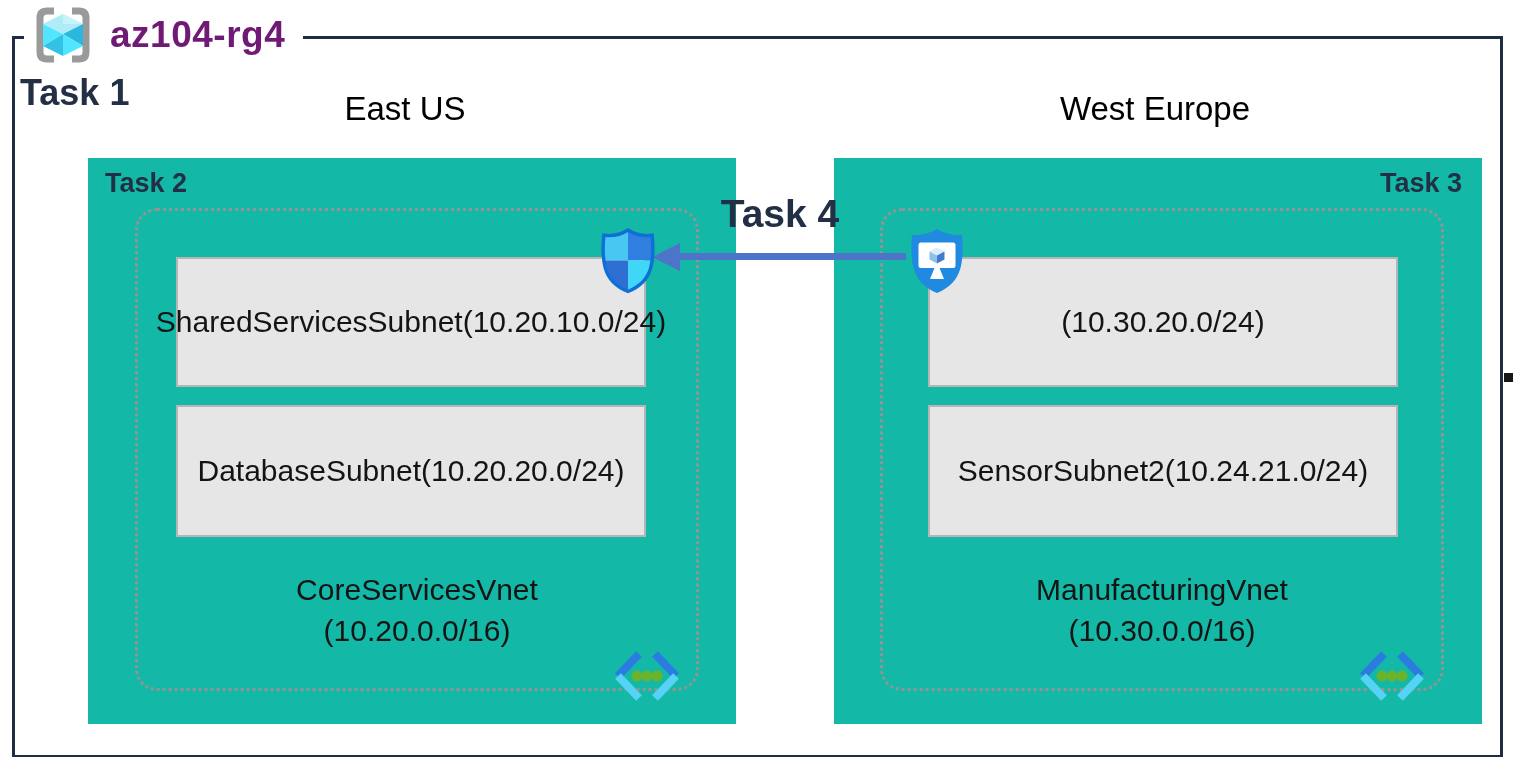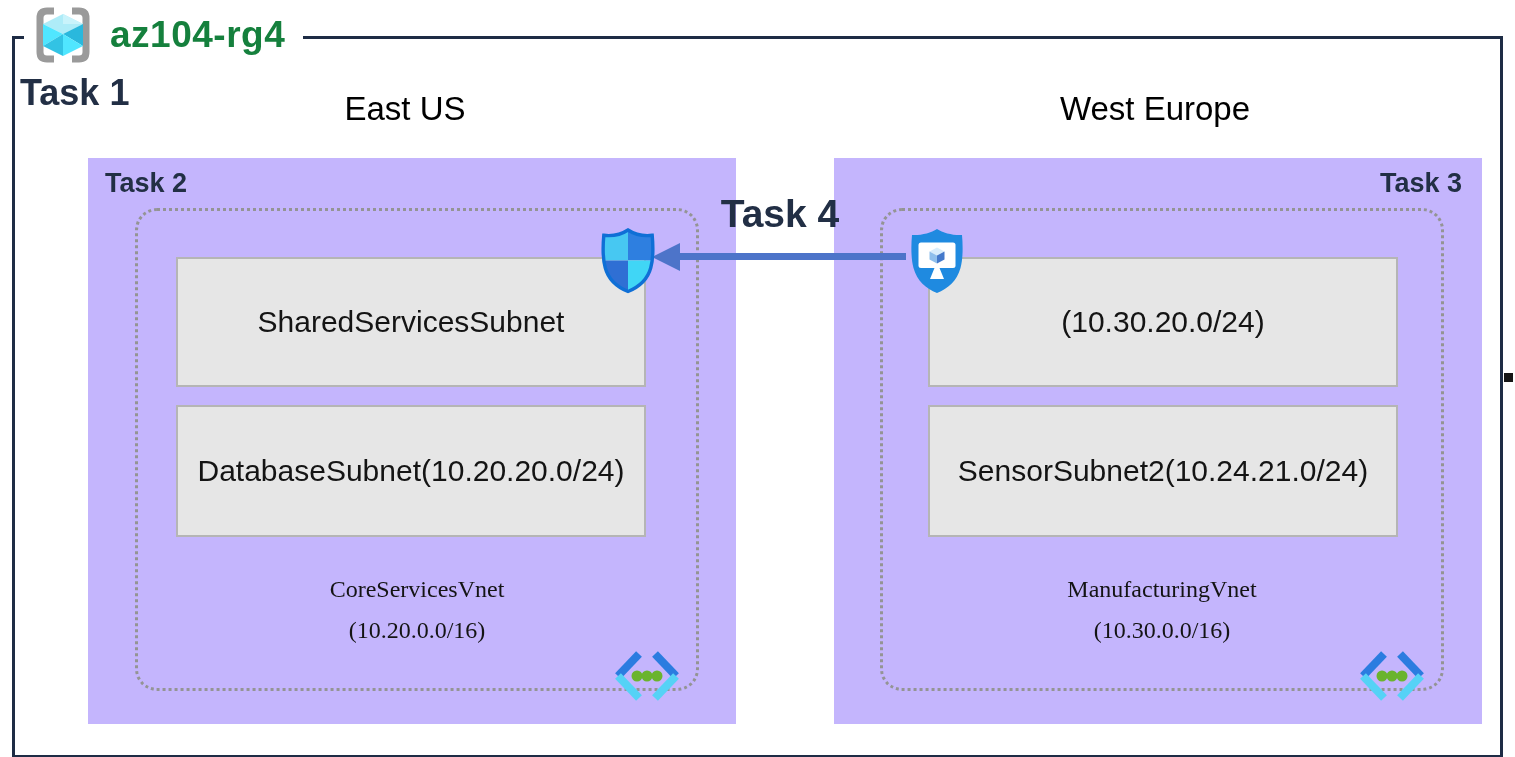--- a/index.html
+++ b/index.html
@@ -4,53 +4,53 @@
 <style>
   html,body{margin:0;padding:0;background:#fff;}
   body{font-family:"Liberation Sans", sans-serif; -webkit-font-smoothing:antialiased;}
   .stage{position:relative;width:1515px;height:757px;background:#fff;overflow:hidden;}
 
   .outer-border{position:absolute;left:12px;top:36px;width:1485px;height:716px;
     border:3px solid #1e2c45;}
 
   .title-group{position:absolute;left:24px;top:2px;height:66px;display:flex;
     align-items:center;gap:14px;background:#fff;padding:0 18px 0 6px;z-index:4;}
-  .rg-title{font-size:37px;font-weight:700;color:#15803d;letter-spacing:0.5px;}
+  .rg-title{font-size:37px;font-weight:700;color:#701a75;letter-spacing:0.5px;}
 
   .task-label{font-weight:700;color:#222f45;font-size:36px;}
   .task1{position:absolute;left:20px;top:72px;z-index:4;}
   .task4{position:absolute;left:700px;top:192px;width:160px;text-align:center;z-index:6;font-size:39px;}
 
   .region-label{position:absolute;top:90px;width:320px;text-align:center;
     font-size:33px;color:#000;}
   .region-east{left:245px;}
   .region-west{left:995px;}
 
-  .panel{position:absolute;top:158px;width:648px;height:566px;background:#c4b5fd;z-index:1;}
+  .panel{position:absolute;top:158px;width:648px;height:566px;background:#14b8a6;z-index:1;}
   .panel-left{left:88px;}
   .panel-right{left:834px;}
   .panel .task-label{position:absolute;top:10px;font-size:27px;}
   .panel-left .task-label{left:17px;}
   .panel-right .task-label{right:20px;text-align:center;}
 
   .vnet-box{position:absolute;top:50px;width:558px;height:477px;
     border:3px dotted #949494;border-radius:22px;background:transparent;}
   .panel-left .vnet-box{left:47px;}
   .panel-right .vnet-box{left:46px;}
 
   .subnet{position:absolute;width:466px;background:#e6e6e6;border:2px solid #b5b5b5;
     display:flex;flex-direction:row;align-items:center;justify-content:center;
     font-size:30px;color:#141414;line-height:40px;text-align:center;}
   .panel-left .subnet{left:38px;}
   .panel-right .subnet{left:45px;}
   .subnet-1{top:46px;height:126px;}
   .subnet-2{top:194px;height:128px;}
 
   .vnet-name{position:absolute;left:0;right:0;top:358px;text-align:center;
-    font-size:24px;color:#141414;line-height:41px;font-family:Liberation Serif, serif;}
+    font-size:30px;color:#141414;line-height:41px;}
 
   .vnet-icon{position:absolute;right:12px;top:438px;width:74px;height:54px;z-index:5;}
 
   .nsg-shield{position:absolute;left:597px;top:226px;width:62px;height:68px;z-index:7;}
   .defender-monitor{position:absolute;left:905px;top:225px;width:64px;height:72px;z-index:7;}
 
   .arrow-line{position:absolute;left:676px;top:253px;width:230px;height:7px;
     background:#4d74c9;z-index:6;}
   .arrow-head{position:absolute;left:652px;top:243px;width:0;height:0;z-index:6;
     border-top:14px solid transparent;border-bottom:14px solid transparent;
@@ -82,20 +82,21 @@
   <div class="task-label task1">Task 1</div>
 
   <div class="region-label region-west">West Europe</div>
   <div class="region-label region-east">East US</div>
 
   <div class="panel panel-left">
     <div class="task-label">Task 2</div>
     <div class="vnet-box">
       <div class="subnet subnet-1">
         <span>SharedServicesSubnet</span>
+        <span>(10.20.10.0/24)</span>
       </div>
       <div class="subnet subnet-2">
         <span>DatabaseSubnet</span>
         <span>(10.20.20.0/24)</span>
       </div>
       <div class="vnet-name">
         <div>CoreServicesVnet</div>
         <div>(10.20.0.0/16)</div>
       </div>
       <svg class="vnet-icon" viewBox="0 0 74 54" aria-hidden="true">

